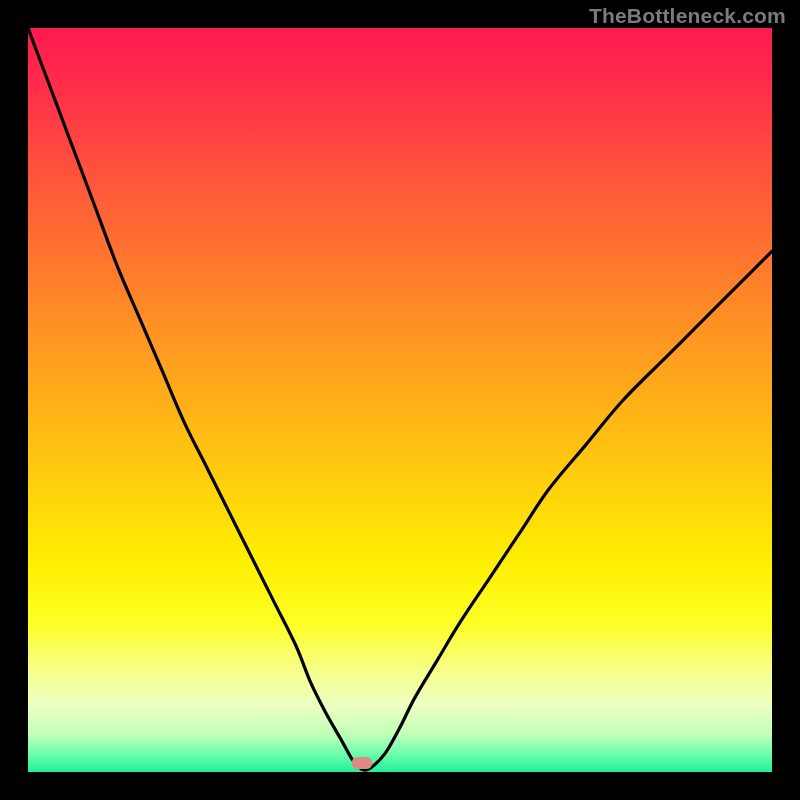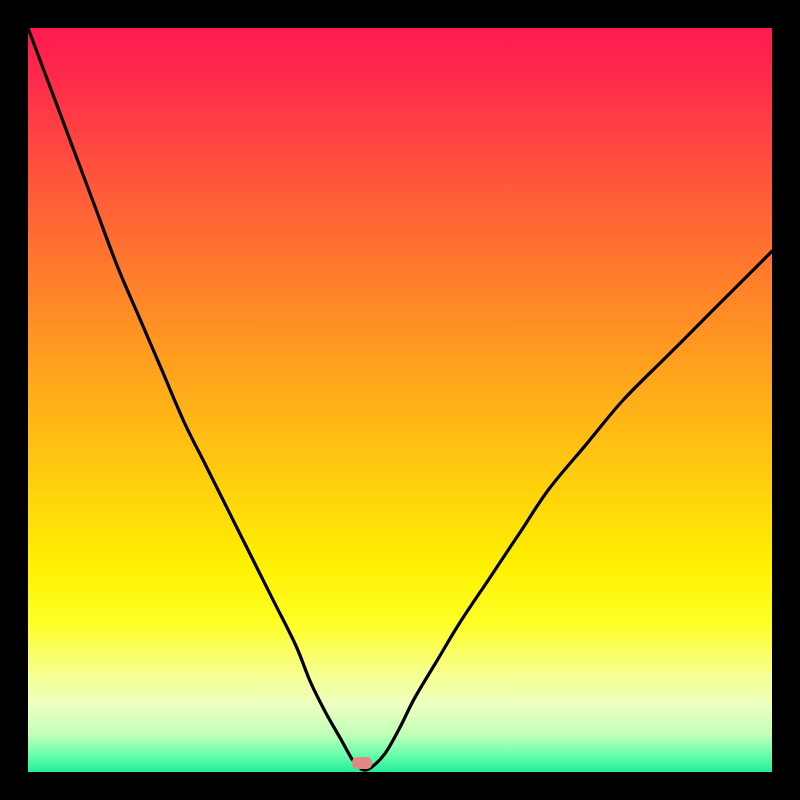--- a/index.html
+++ b/index.html
@@ -84,14 +84,15 @@
     </svg>
 
     <svg class="curve" viewBox="0 0 744 744" preserveAspectRatio="none">
       <path id="curve-path" d="M 0.00 0.00 C 3.72 9.92, 14.88 39.68, 22.32 59.52 C 29.76 79.36, 37.20 99.20, 44.64 119.04 C 52.08 138.88, 59.52 158.72, 66.96 178.56 C 74.40 198.40, 81.84 219.48, 89.28 238.08 C 96.72 256.68, 104.16 272.80, 111.60 290.16 C 119.04 307.52, 126.48 324.88, 133.92 342.24 C 141.36 359.60, 148.80 378.20, 156.24 394.32 C 163.68 410.44, 171.12 424.08, 178.56 438.96 C 186.00 453.84, 193.44 468.72, 200.88 483.60 C 208.32 498.48, 215.76 513.36, 223.20 528.24 C 230.64 543.12, 238.08 558.00, 245.52 572.88 C 252.96 587.76, 261.64 603.88, 267.84 617.52 C 274.04 631.16, 277.76 643.56, 282.72 654.72 C 287.68 665.88, 292.64 675.18, 297.60 684.48 C 302.56 693.78, 308.14 702.83, 312.48 710.52 C 316.82 718.21, 320.54 725.90, 323.64 730.61 C 326.74 735.32, 329.22 736.93, 331.08 738.79 C 332.94 740.65, 332.94 741.52, 334.80 741.77 C 336.66 742.02, 338.52 743.01, 342.24 740.28 C 345.96 737.55, 352.16 732.22, 357.12 725.40 C 362.08 718.58, 367.04 708.66, 372.00 699.36 C 376.96 690.06, 380.68 680.76, 386.88 669.60 C 393.08 658.44, 401.76 644.80, 409.20 632.40 C 416.64 620.00, 422.84 608.84, 431.52 595.20 C 440.20 581.56, 451.36 565.44, 461.28 550.56 C 471.20 535.68, 481.12 520.80, 491.04 505.92 C 500.96 491.04, 509.64 476.16, 520.80 461.28 C 531.96 446.40, 545.60 431.52, 558.00 416.64 C 570.40 401.76, 581.56 386.88, 595.20 372.00 C 608.84 357.12, 624.96 342.24, 639.84 327.36 C 654.72 312.48, 667.12 300.08, 684.48 282.72 C 701.84 265.36, 734.08 233.12, 744.00 223.20" fill="none" stroke="#000" stroke-width="3.2" stroke-linecap="round" stroke-linejoin="round"></path>
     </svg>
 
     <div class="marker" style="left: 324px; top: 729px; width: 20px; height: 12px; background: rgb(225, 138, 132);"></div>
 
   </div>
 
+  <div class="watermark">TheBottleneck.com</div>
 
 </div>
 
 </body></html>

